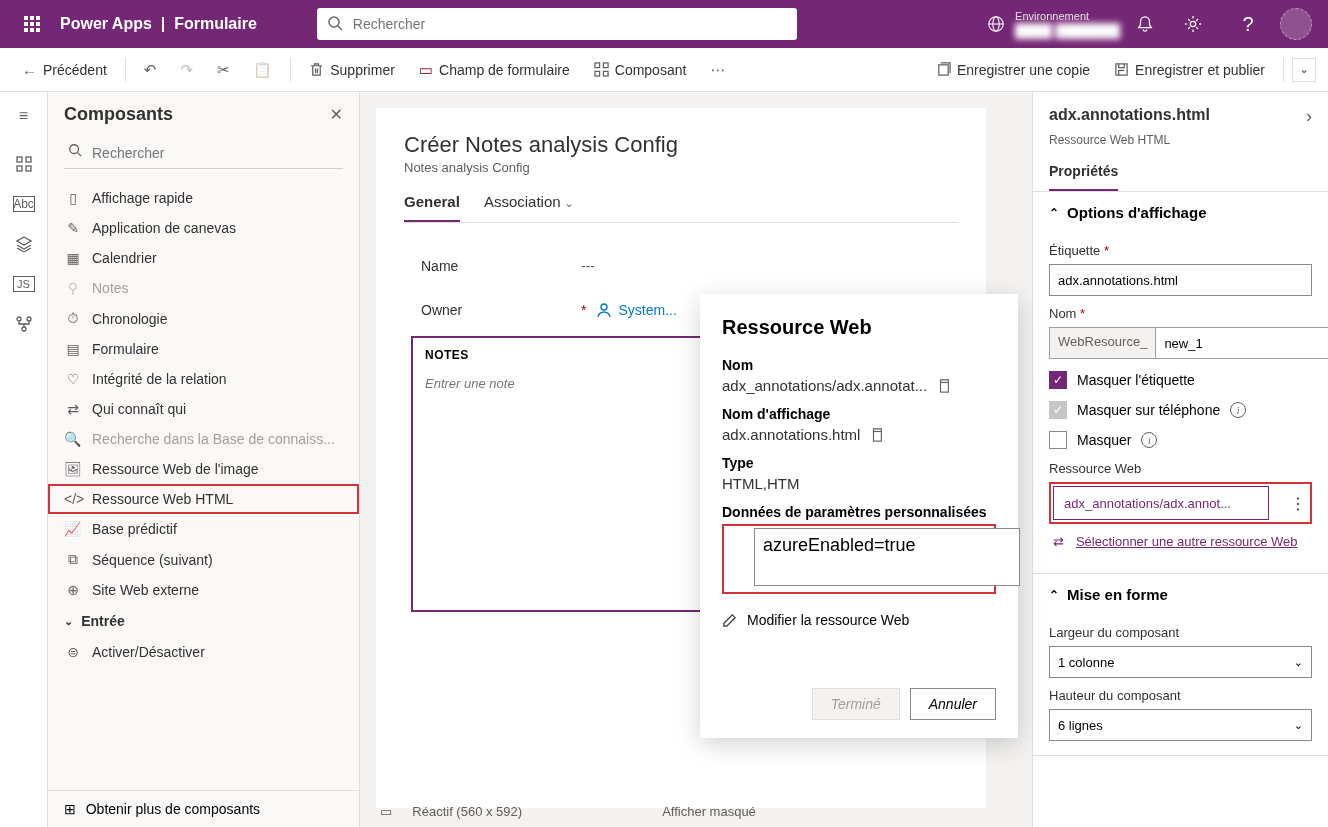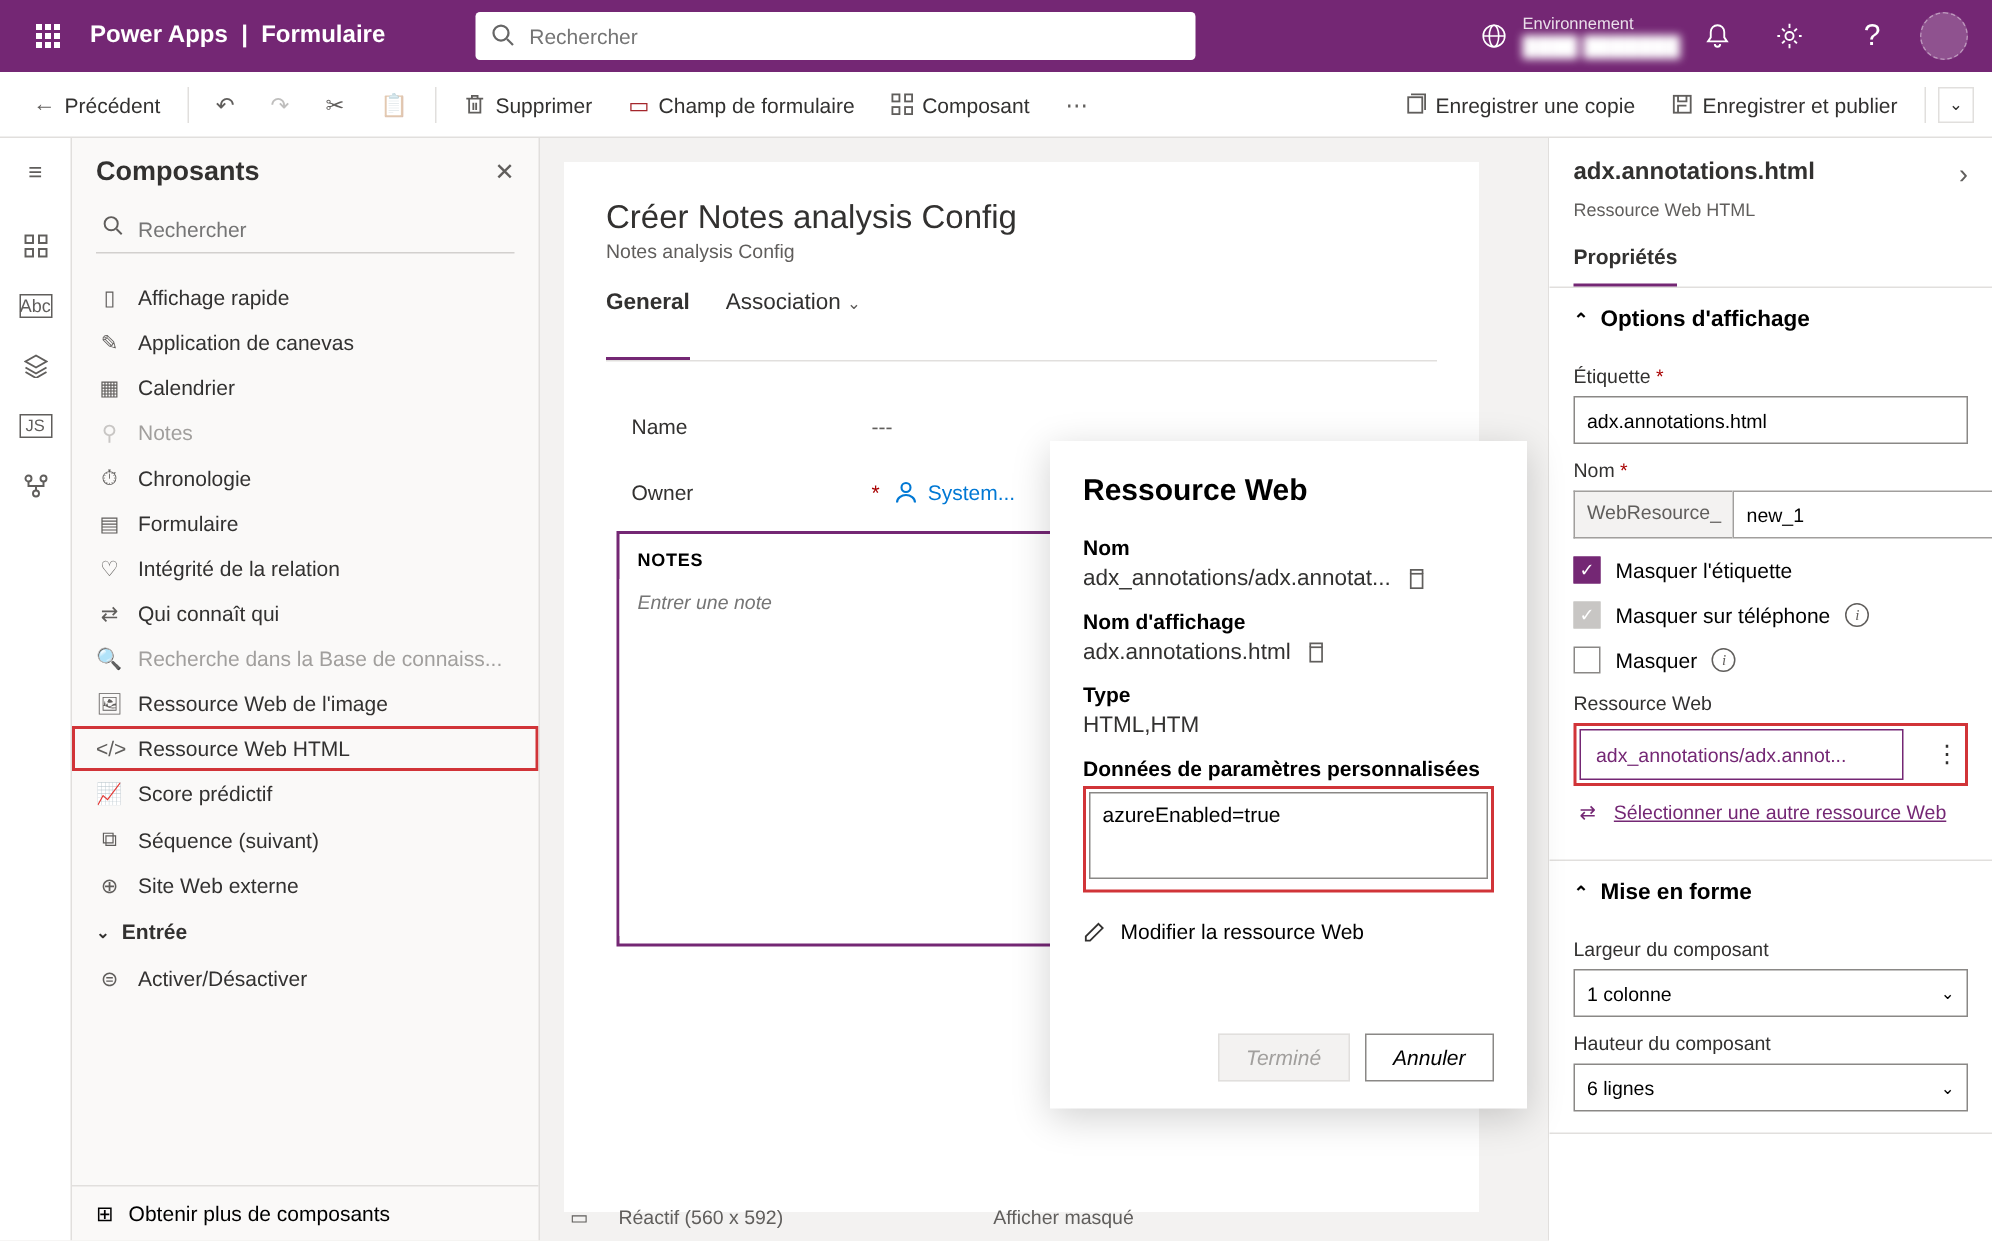--- a/index.html
+++ b/index.html
@@ -50,21 +50,21 @@
 .comp-item.highlighted { outline: 2px solid #d13438; outline-offset: -2px; }
 .comp-group { display: flex; align-items: center; gap: 8px; padding: 8px 16px; font-size: 14px; font-weight: 600; color: #323130; }
 .comp-footer { border-top: 1px solid #e1dfdd; padding: 10px 16px; display: flex; align-items: center; gap: 10px; font-size: 14px; cursor: pointer; }
 
 
 .canvas { flex: 1; background: #f3f2f1; padding: 16px; position: relative; overflow: hidden; }
 .form-card { background: #fff; width: 610px; min-height: 700px; padding: 24px 28px 12px; position: relative; }
 .form-title { font-size: 22px; font-weight: 400; color: #323130; margin-bottom: 2px; }
 .form-sub { font-size: 13px; color: #605e5c; margin-bottom: 18px; }
 .form-tabs { display: flex; gap: 24px; border-bottom: 1px solid #e1dfdd; margin-bottom: 20px; font-size: 15px; }
-.form-tab { padding-bottom: 28px; cursor: pointer; color: #323130; }
+.form-tab { padding-bottom: 10px; cursor: pointer; color: #323130; }
 .form-tab.active { font-weight: 600; border-bottom: 2px solid #742774; }
 .form-tab .chev { font-size: 11px; margin-left: 4px; color: #605e5c; }
 .form-fields { border: 1px solid transparent; }
 .frow { display: flex; align-items: center; padding: 14px 16px; font-size: 14px; }
 .frow .flabel { width: 160px; color: #323130; }
 .frow .freq { color: #a80000; margin-right: 10px; }
 .frow .fval { color: #605e5c; }
 .frow .fval.link { color: #0078d4; display: flex; align-items: center; gap: 6px; }
 .notes-box { border: 2px solid #742774; margin: 4px 6px; }
 .notes-head { font-size: 12px; font-weight: 700; padding: 10px 12px 6px; letter-spacing: 0.5px; }
@@ -99,21 +99,21 @@
 .res-switch { display: flex; align-items: center; gap: 12px; color: #742774; font-size: 13px; padding: 10px 4px; cursor: pointer; }
 .pselect { width: 100%; height: 32px; border: 1px solid #8a8886; padding: 0 8px; font-size: 13px; background: #fff; display: flex; align-items: center; justify-content: space-between; }
 
 
 .popup { position: absolute; left: 700px; top: 294px; width: 318px; background: #fff; box-shadow: 0 6px 24px rgba(0,0,0,0.18); padding: 22px 22px 18px; z-index: 50; }
 .popup h3 { font-size: 20px; font-weight: 600; margin-bottom: 18px; }
 .pop-label { font-size: 14px; font-weight: 600; margin: 12px 0 4px; }
 .pop-val { font-size: 15px; color: #323130; display: flex; align-items: center; gap: 10px; }
 .copy-i { color: #605e5c; font-size: 14px; cursor: pointer; }
 .pop-textarea-wrap { border: 2px solid #d13438; padding: 2px; margin-top: 2px; }
-.pop-textarea { width: 100%; height: 58px; border: 1px solid #8a8886; padding: 6px 8px; font-size: 14px; resize: none; }
+.pop-textarea { width: 100%; height: 58px; border: 1px solid #8a8886; padding: 6px 8px; font-size: 18px; resize: none; margin-left: 28px; }
 .pop-edit { display: flex; align-items: center; gap: 10px; margin-top: 18px; font-size: 14px; cursor: pointer; }
 .pop-actions { display: flex; justify-content: flex-end; gap: 10px; margin-top: 60px; }
 .btn { height: 32px; padding: 0 18px; font-size: 14px; border: 1px solid #8a8886; background: #fff; cursor: pointer; font-style: italic; }
 .btn.primary-disabled { background: #f3f2f1; color: #a19f9d; border-color: #e1dfdd; cursor: default; }
 
 svg { display: block; }
 </style>
 </head>
 <body>
 
@@ -331,21 +331,21 @@
       <div class="comp-item">
           <span class="ci-icon">🖼</span>
           <span>Ressource Web de l'image</span>
         </div>
       <div class="comp-item highlighted">
           <span class="ci-icon">&lt;/&gt;</span>
           <span>Ressource Web HTML</span>
         </div>
       <div class="comp-item">
           <span class="ci-icon">📈</span>
-          <span>Score prédictif</span>
+          <span>Base prédictif</span>
         </div>
       <div class="comp-item">
           <span class="ci-icon">⧉</span>
           <span>Séquence (suivant)</span>
         </div>
       <div class="comp-item">
           <span class="ci-icon">⊕</span>
           <span>Site Web externe</span>
         </div>
       <div class="comp-group">

